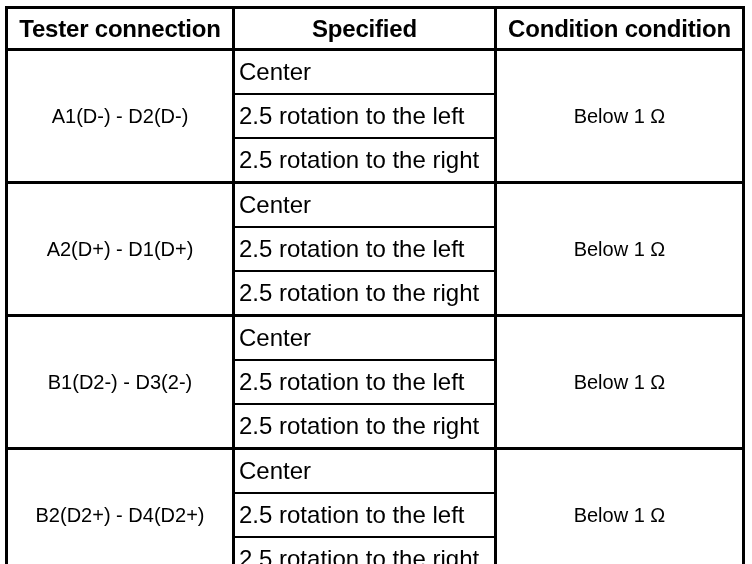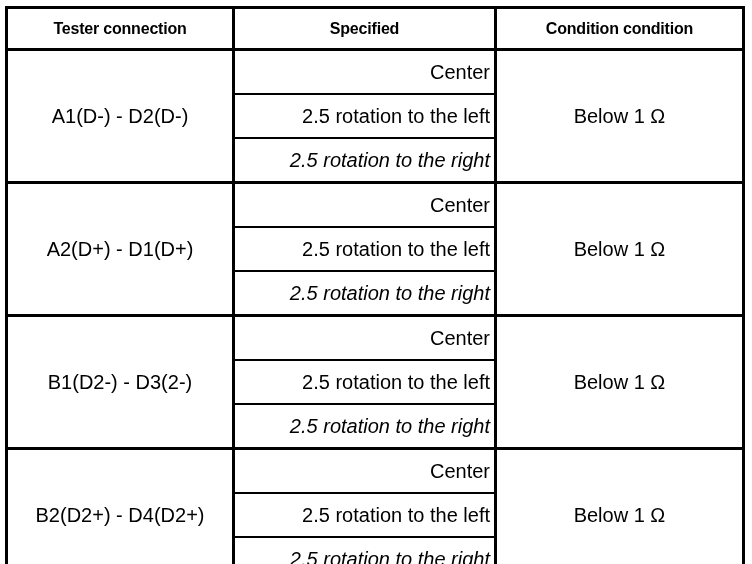--- a/index.html
+++ b/index.html
@@ -32,21 +32,21 @@
     background: #ffffff;
   }
 
   .spec-table col.col-conn  { width: 227px; }
   .spec-table col.col-cond  { width: 262px; }
   .spec-table col.col-spec  { width: 248px; }
 
   
   .spec-table thead th {
     border: 3px solid #000000;
-    font-size: 16px;
+    font-size: 24px;
     font-weight: bold;
     text-align: center;
     height: 39px;
     padding: 0 2px;
     line-height: 1;
     letter-spacing: -0.2px;
     white-space: nowrap;
   }
 
   
@@ -64,31 +64,31 @@
     padding: 0 4px;
     margin-left: 48px;
   }
 
   
   .cell-cond {
     border-left: 2px solid #000000;
     border-right: 2px solid #000000;
     border-top: 2px solid #000000;
     border-bottom: 2px solid #000000;
-    text-align: right;
+    text-align: left;
     vertical-align: middle;
-    font-size: 20px;
+    font-size: 24px;
     line-height: 1.1;
     white-space: nowrap;
     height: 42px;
     padding: 0 4px;
   }
 
   tr.group-first > .cell-cond { border-top: 3px solid #000000; }
-  tr.group-last  > .cell-cond { border-bottom: 3px solid #000000; font-style: italic; }
+  tr.group-last  > .cell-cond { border-bottom: 3px solid #000000; }
 </style>
 </head>
 <body>
 
 <div class="page">
   <table class="spec-table">
     <colgroup>
       <col class="col-conn">
       <col class="col-cond">
       <col class="col-spec">

